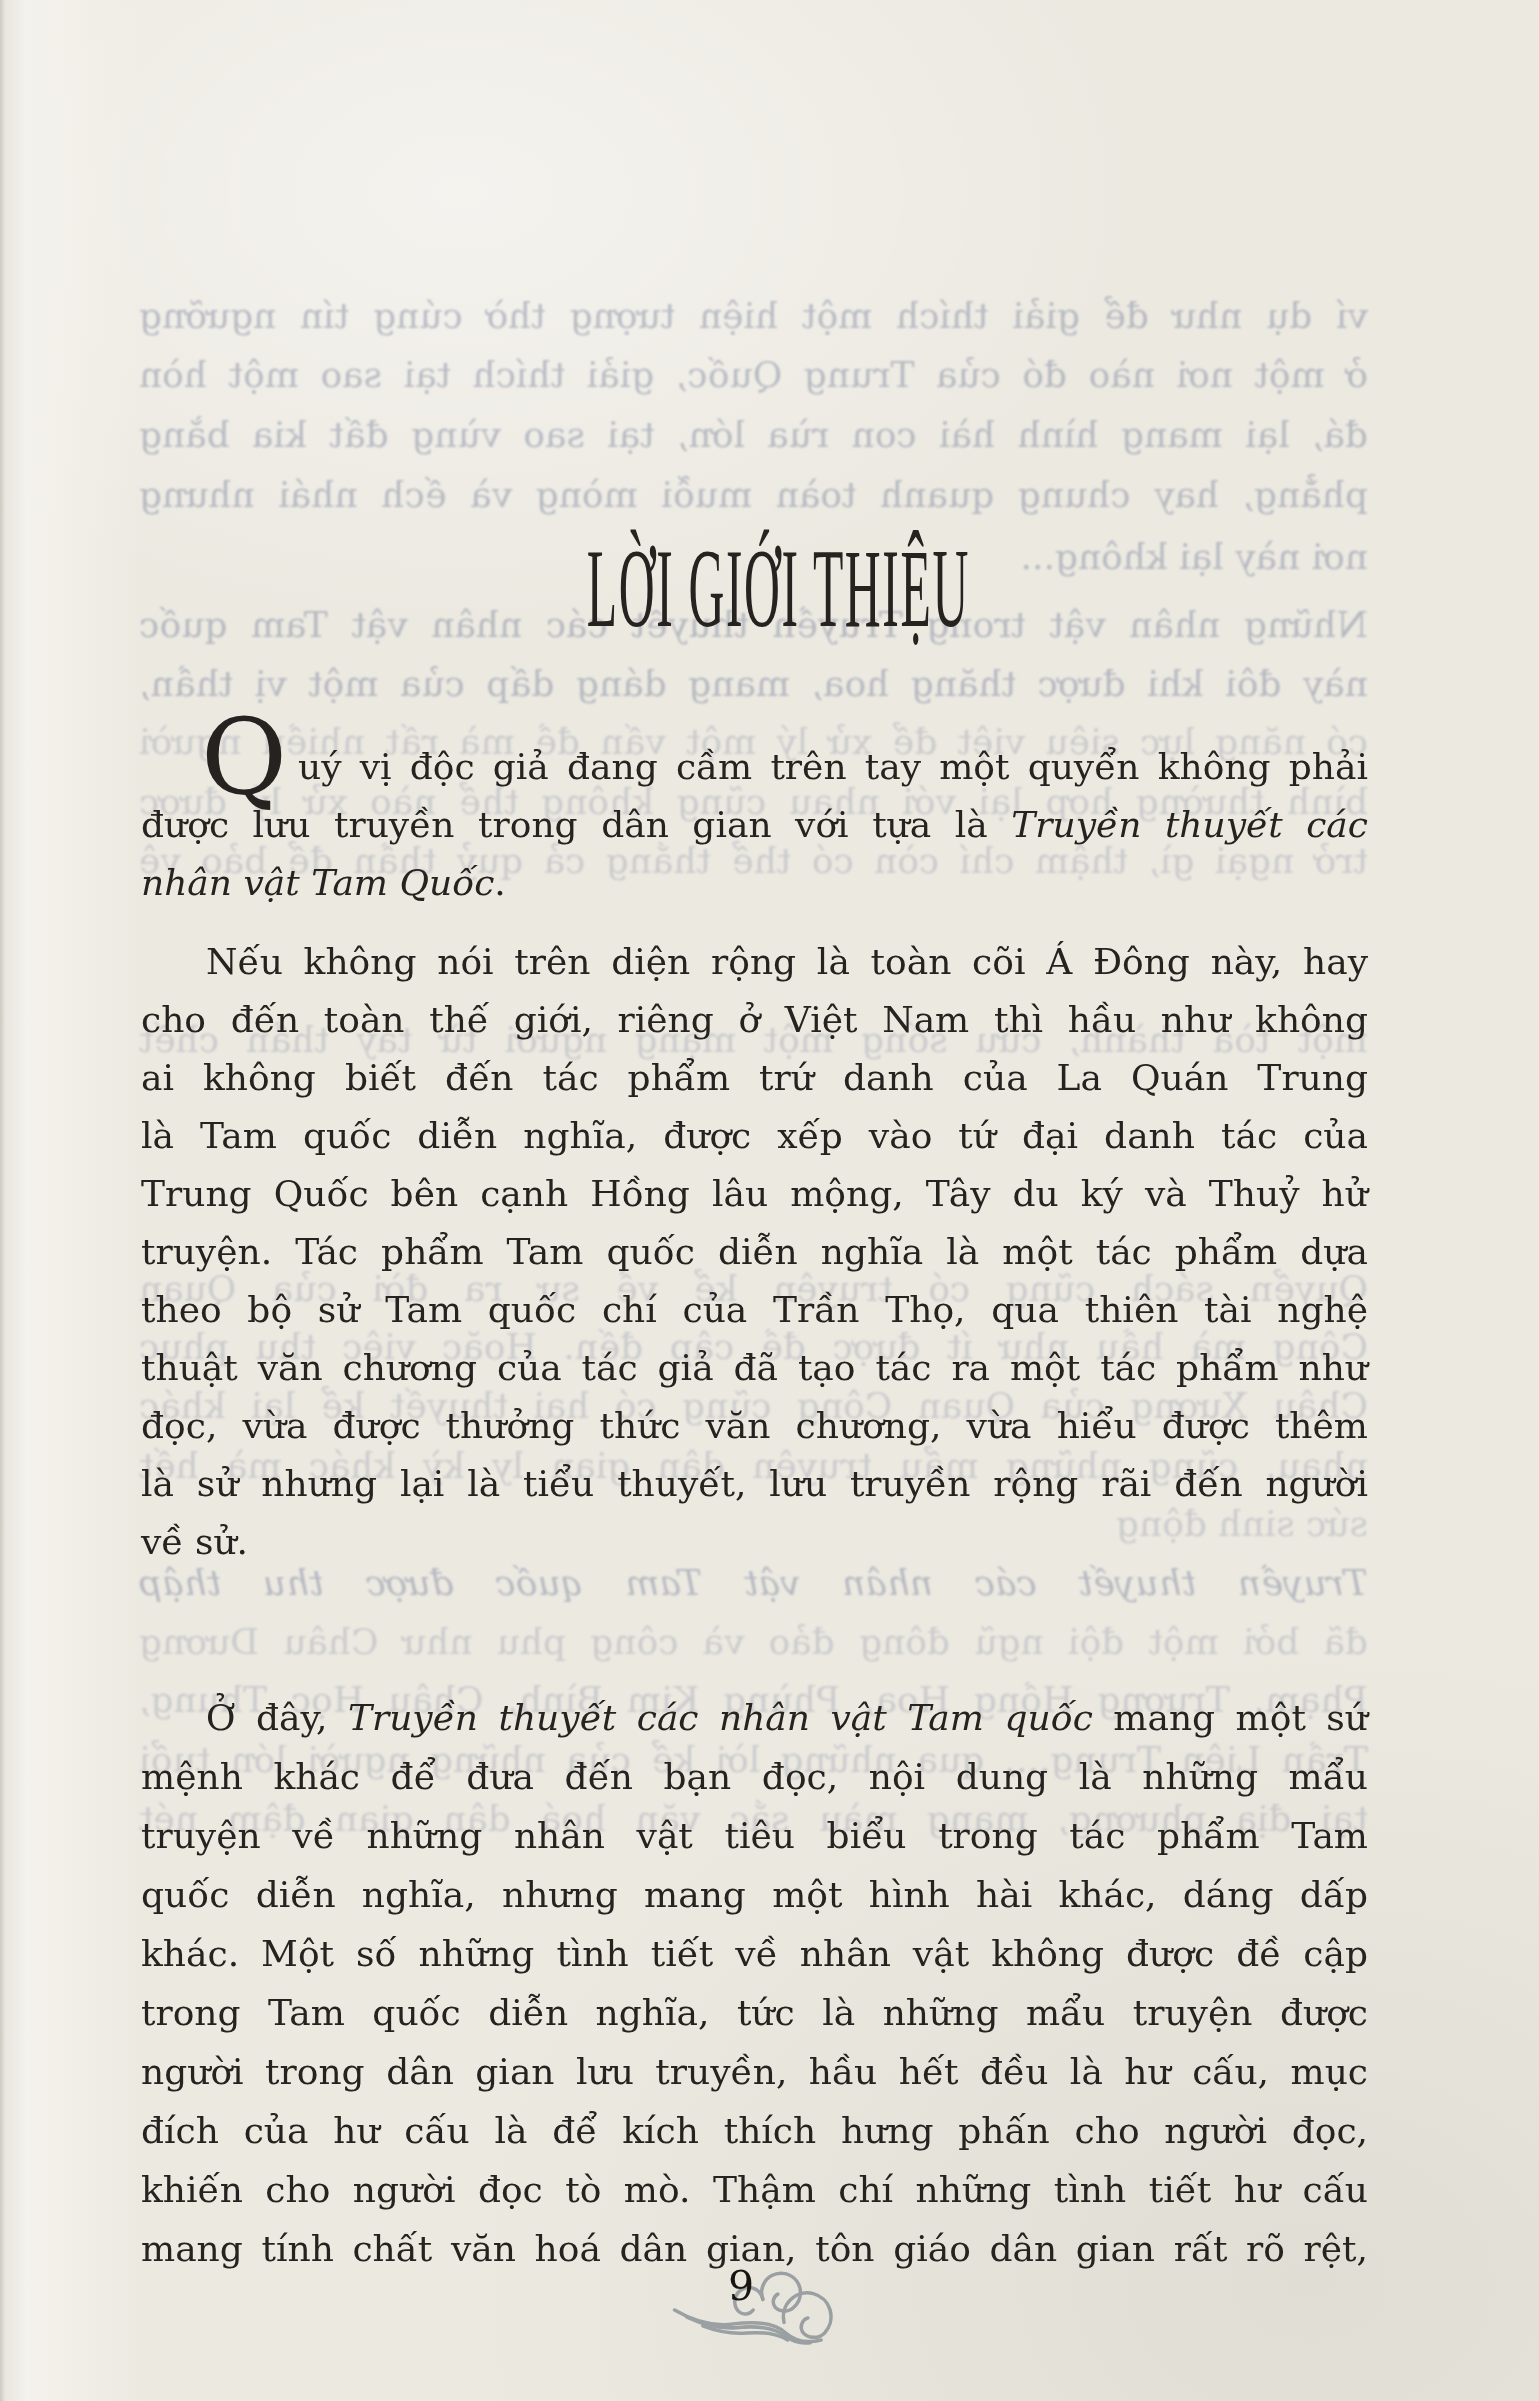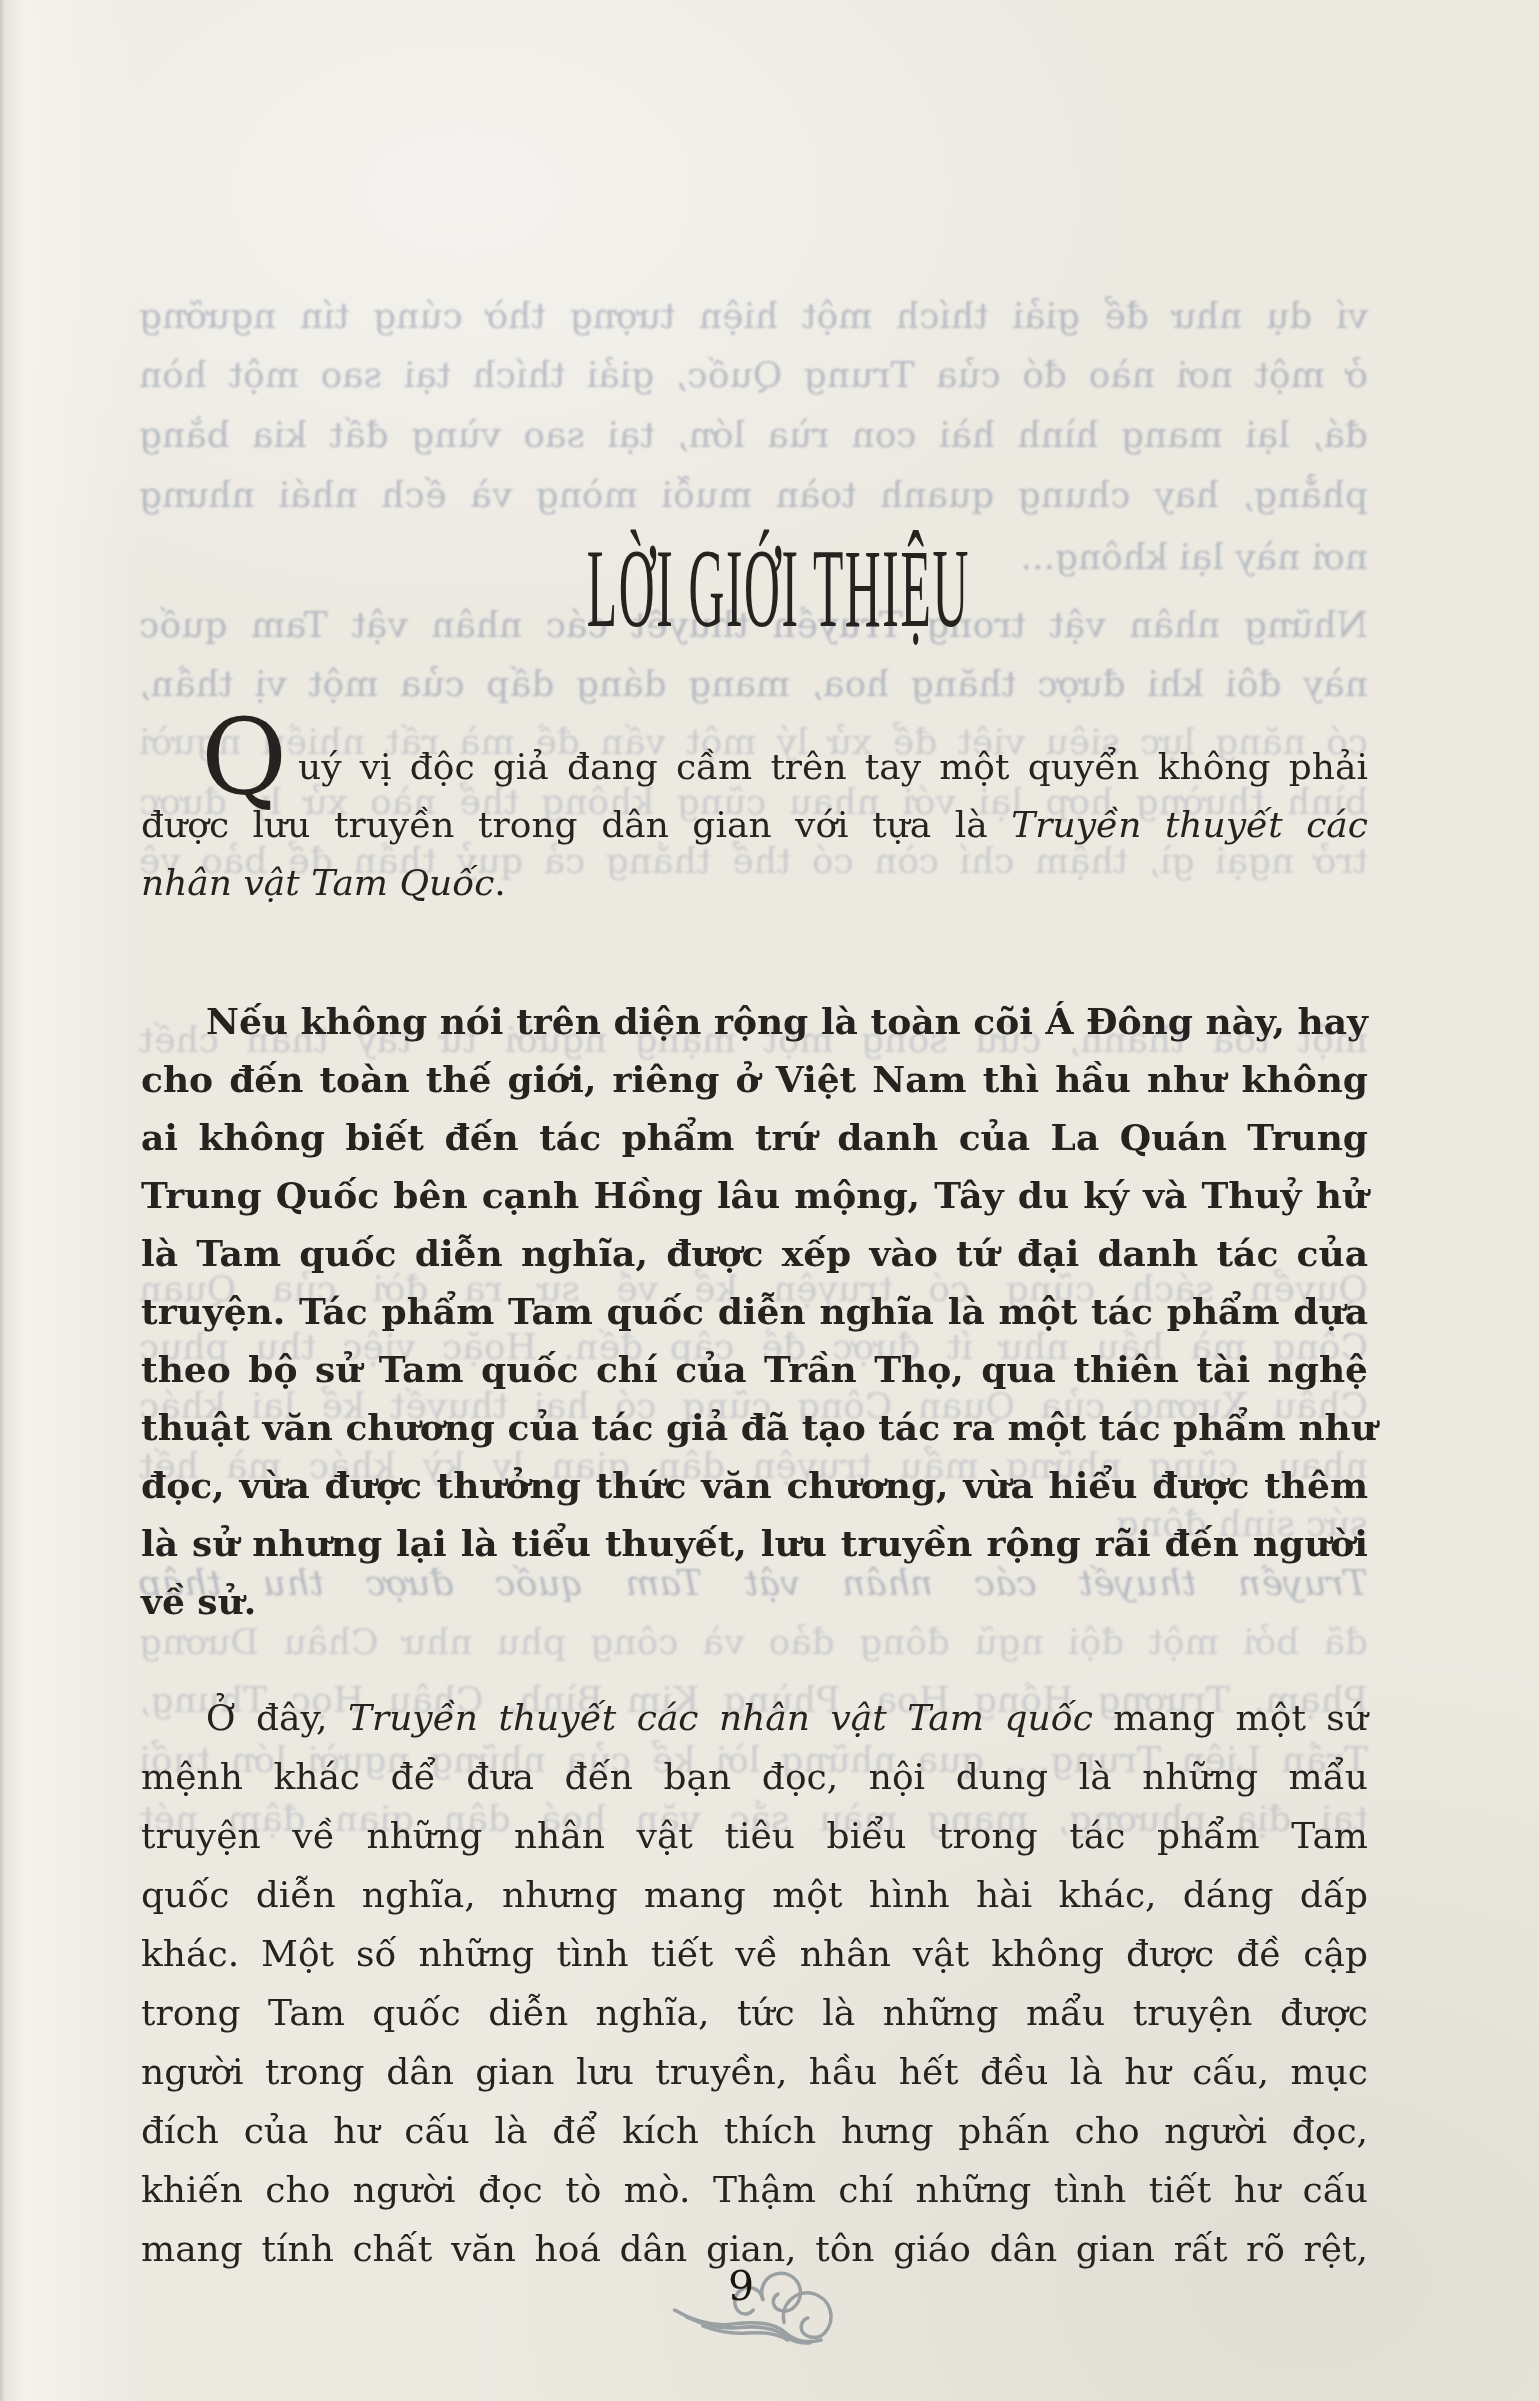--- a/index.html
+++ b/index.html
@@ -88,26 +88,26 @@
     <span class="title">LỜI GIỚI THIỆU</span>
   </div>
 
   <div class="body-block" id="body-block">
     <span class="drop-cap">Q</span>
   <div class="para p1" style="top: 738px;">
         <div class="line" style="padding-left: 157px;"><span>uý vị độc giả đang cầm trên tay một quyển không phải</span></div>
         <div class="line"><span>được lưu truyền trong dân gian với tựa là </span><span class="it">Truyền thuyết các</span></div>
         <div class="line last"><span class="it">nhân vật Tam Quốc</span><span>.</span></div>
       </div>
-      <div class="para p2" style="top: 992px; font-weight: bold;">
+      <div class="para p2" style="top: 933px;">
         <div class="line" style="padding-left: 65px;"><span>Nếu không nói trên diện rộng là toàn cõi Á Đông này, hay</span></div>
         <div class="line"><span>cho đến toàn thế giới, riêng ở Việt Nam thì hầu như không</span></div>
         <div class="line"><span>ai không biết đến tác phẩm trứ danh của La Quán Trung</span></div>
+        <div class="line"><span>là Tam quốc diễn nghĩa, được xếp vào tứ đại danh tác của</span></div>
         <div class="line"><span>Trung Quốc bên cạnh Hồng lâu mộng, Tây du ký và Thuỷ hử</span></div>
-        <div class="line"><span>là Tam quốc diễn nghĩa, được xếp vào tứ đại danh tác của</span></div>
         <div class="line"><span>truyện. Tác phẩm Tam quốc diễn nghĩa là một tác phẩm dựa</span></div>
         <div class="line"><span>theo bộ sử Tam quốc chí của Trần Thọ, qua thiên tài nghệ</span></div>
         <div class="line"><span>thuật văn chương của tác giả đã tạo tác ra một tác phẩm như</span></div>
         <div class="line"><span>đọc, vừa được thưởng thức văn chương, vừa hiểu được thêm</span></div>
         <div class="line"><span>là sử nhưng lại là tiểu thuyết, lưu truyền rộng rãi đến người</span></div>
         <div class="line last"><span>về sử.</span></div>
       </div>
       <div class="para p3" style="top: 1688px;">
         <div class="line" style="padding-left: 65px;"><span>Ở đây, </span><span class="it">Truyền thuyết các nhân vật Tam quốc</span><span> mang một sứ</span></div>
         <div class="line"><span>mệnh khác để đưa đến bạn đọc, nội dung là những mẩu</span></div>

